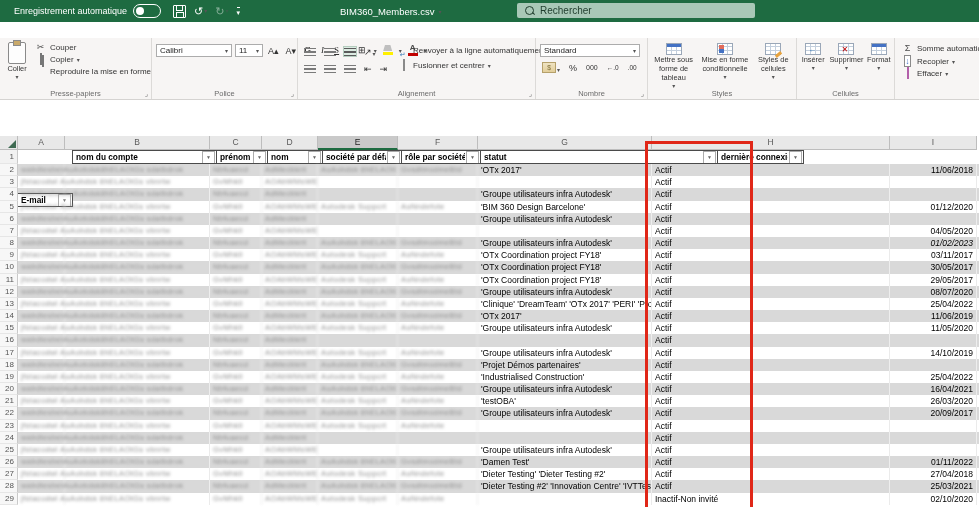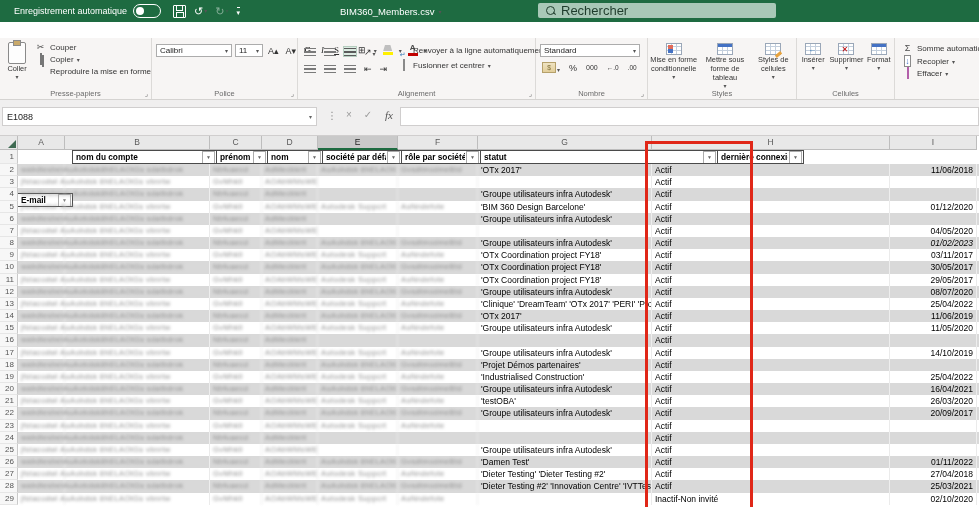--- a/index.html
+++ b/index.html
@@ -14,21 +14,21 @@
   .qat{display:flex;align-items:center;gap:8px;margin-left:12px;}
   .ic-save{width:11px;height:11px;border:1.3px solid #fff;border-radius:1px;position:relative;}
   .ic-save:before{content:"";position:absolute;left:2px;top:0;width:5px;height:4px;border:1px solid #fff;border-top:none;}
   .ic-save:after{content:"";position:absolute;left:1.5px;bottom:0;width:6px;height:4px;border:1px solid #fff;border-bottom:none;}
   .qbtn{font-size:11px;line-height:1;display:flex;align-items:center;gap:1px;}
   .qbtn .dd{font-size:6px;}
   .dim{opacity:.45;}
   .qat-more{font-size:7px;border-top:1px solid #fff;padding-top:1px;line-height:1;}
   .fname{position:absolute;left:340px;top:0;height:22px;display:flex;align-items:center;gap:4px;font-size:9.5px;color:#fff;}
   .fname .dd{font-size:6px;}
-  .searchbox{position:absolute;left:538px;top:3px;width:238px;height:15px;background:#A9C8B7;border-radius:2px;display:flex;align-items:center;gap:6px;padding-left:8px;box-sizing:border-box;color:#1F3C2C;font-size:13px;}
+  .searchbox{position:absolute;left:517px;top:3px;width:238px;height:15px;background:#A9C8B7;border-radius:2px;display:flex;align-items:center;gap:6px;padding-left:8px;box-sizing:border-box;color:#1F3C2C;font-size:10px;}
   .lens{width:7px;height:7px;border:1.2px solid #1F3C2C;border-radius:50%;position:relative;flex:none;}
   .lens:after{content:"";position:absolute;left:6px;top:6px;width:3px;height:1.2px;background:#1F3C2C;transform:rotate(45deg);}
 
   
   .tabsrow{position:absolute;top:22px;left:0;width:979px;height:16px;background:#F7F5F4;display:flex;align-items:stretch;padding-left:6px;box-sizing:border-box;}
   .tab{padding:0 10px;font-size:9.5px;color:#444;display:flex;align-items:center;}
   .tab.on{color:#16502F;font-weight:bold;box-shadow:inset 0 -2.5px 0 #1E6B41;}
 
   
   .ribbon{position:absolute;top:38px;left:0;width:979px;height:62px;background:#F7F5F4;border-bottom:1px solid #D5D3D1;box-sizing:border-box;overflow:hidden;}
@@ -266,27 +266,27 @@
           <span class="fbtn" style="font-size:6.5px;">.00</span>
         </div>
       </div>
       <div class="glabel">Nombre</div>
       <div class="launcher">⌟</div>
     </div>
 
     <div class="grp" style="left:648px;width:149px">
       <div class="gbody" style="justify-content:space-around;padding-top:1px;">
         <div class="bb" style="width:50px">
+          <span class="tblic tf"></span>
+          <span>Mettre sous forme de tableau</span>
+            <span class="dd">▾</span>
+        </div>
+        <div class="bb" style="width:50px">
           <span class="tblic cf"></span>
           <span>Mise en forme conditionnelle</span>
-            <span class="dd">▾</span>
-        </div>
-        <div class="bb" style="width:50px">
-          <span class="tblic tf"></span>
-          <span>Mettre sous forme de tableau</span>
             <span class="dd">▾</span>
         </div>
         <div class="bb" style="width:44px">
           <span class="tblic cs"></span>
           <span>Styles de cellules</span>
             <span class="dd">▾</span>
         </div>
       </div>
       <div class="glabel">Styles</div>
     </div>
@@ -329,31 +329,20 @@
           </div>
         <div class="srow">
             <span class="ic"><span class="ic-eraser"></span></span>
             <span>Effacer</span>
             <span class="dd">▾</span>
           </div>
       </div>
     </div>
   </div>
 
-  <div class="fxbar">
-    <div class="namebox">
-      <span>E1088</span>
-      <span class="nb-dd">▾</span>
-    </div>
-    <div class="fx-dots">⋮</div>
-    <div class="fxbtn" style="left:341px">×</div>
-    <div class="fxbtn" style="left:360px">✓</div>
-    <div class="fxbtn fx" style="left:381px">fx</div>
-    <div class="fxinput"></div>
-  </div>
 
   <div class="sheet">
     <div class="letters" id="letters">
       <div class="corner">
           <div class="tri"></div>
         </div>
     <div class="colL" style="width: 47px;">A</div>
         <div class="colL" style="width: 145px;">B</div>
         <div class="colL" style="width: 52px;">C</div>
         <div class="colL" style="width: 56px;">D</div>

